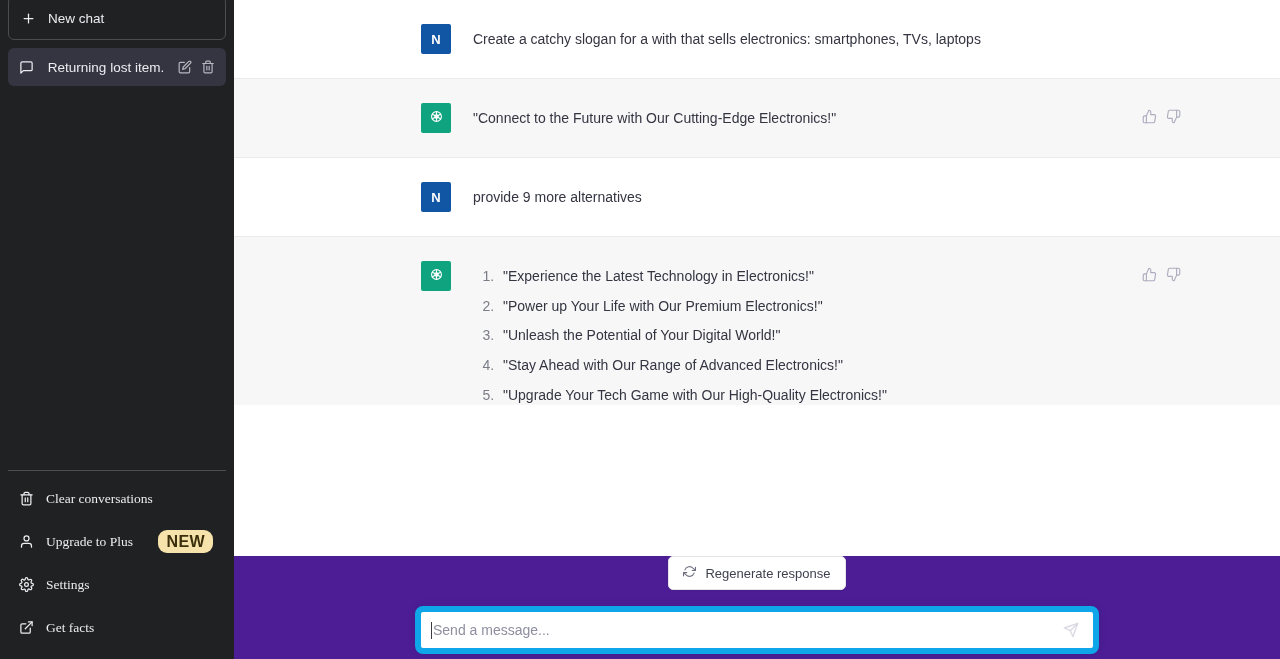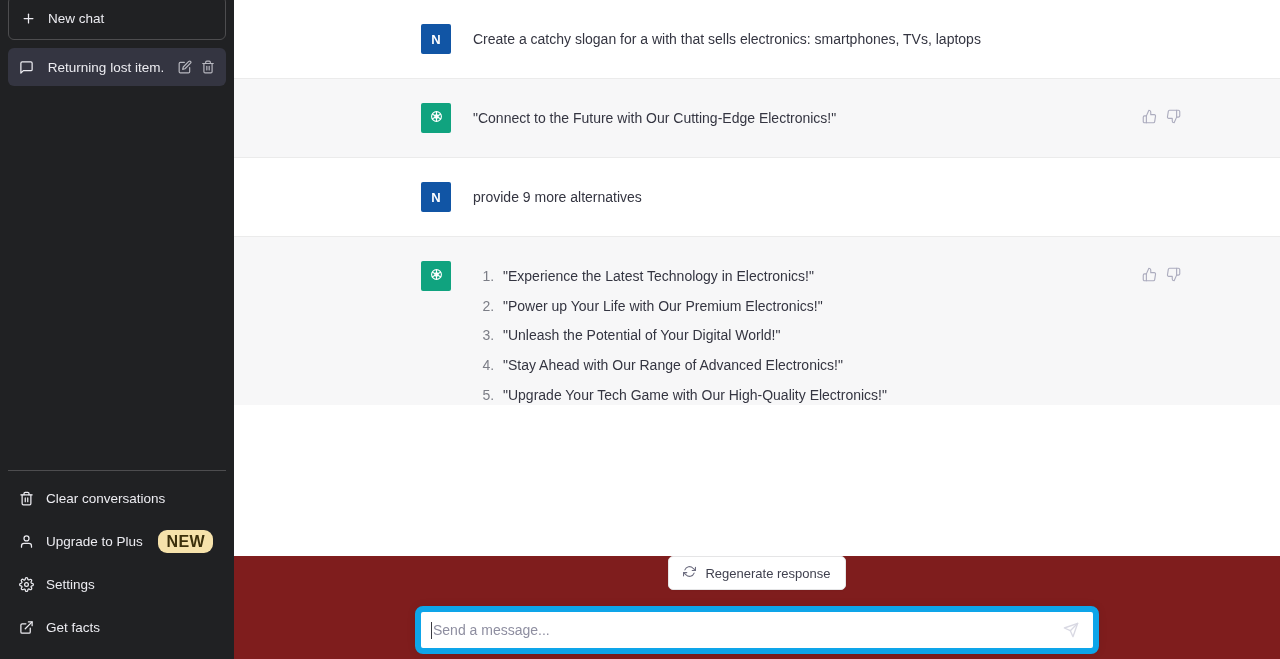--- a/index.html
+++ b/index.html
@@ -50,21 +50,21 @@
   .sidebar-bottom {
     border-top: 1px solid #4d4d4f;
     padding: 6px 0 10px 0;
   }
   .sb-item {
     display: flex; align-items: center; gap: 12px;
     height: 43px; border-radius: 6px;
     padding: 0 11px; cursor: pointer;
     color: #ececf1; font-size: 13.5px;
   }
-  .sb-label { flex: 1; white-space: nowrap; text-align: left; }
+  .sb-label { flex: 1; white-space: nowrap; text-align: left; font-family: Liberation Serif, serif; }
   .badge-new {
     background: #f6e2ab; color: #3b2f0b;
     font-size: 16px; font-weight: bold;
     letter-spacing: .4px;
     border-radius: 9px; padding: 3px 8px 2px 8px;
     margin-right: 2px;
   }
 
   svg.ic { display: block; }
 
@@ -119,21 +119,21 @@
   .feedback {
     position: absolute; right: -88px; top: 6px;
     display: flex; gap: 9px; align-items: center;
   }
   .feedback .ic { cursor: pointer; }
 
   
   .composer-area {
     position: absolute; left: 0; right: 0; bottom: 0;
     display: flex; flex-direction: column; align-items: center;
-    background: #7f1d1d;
+    background: #4c1d95;
     padding-bottom: 5px;
   }
   .regen {
     display: flex; align-items: center; gap: 9px;
     background: #ffffff; border: 1px solid #e5e5e6;
     border-radius: 5px; padding: 8px 14px;
     font-size: 13px; color: #40414f; cursor: pointer;
     box-shadow: 0 1px 2px rgba(0,0,0,.045);
     margin-bottom: 16px;
   }

